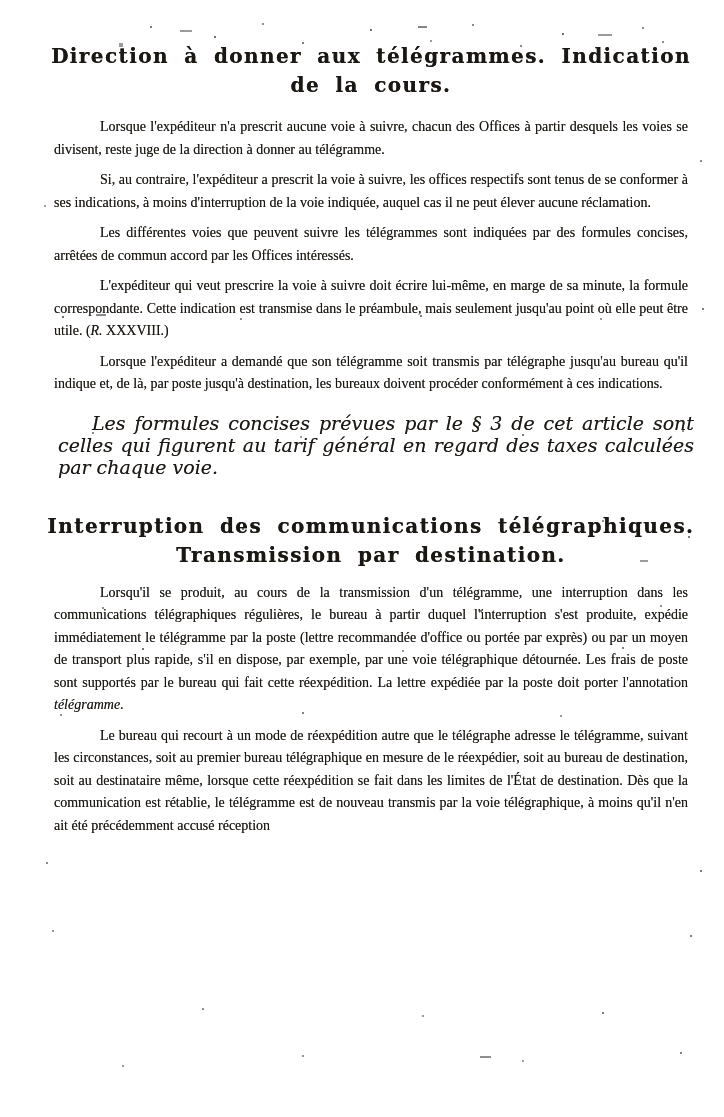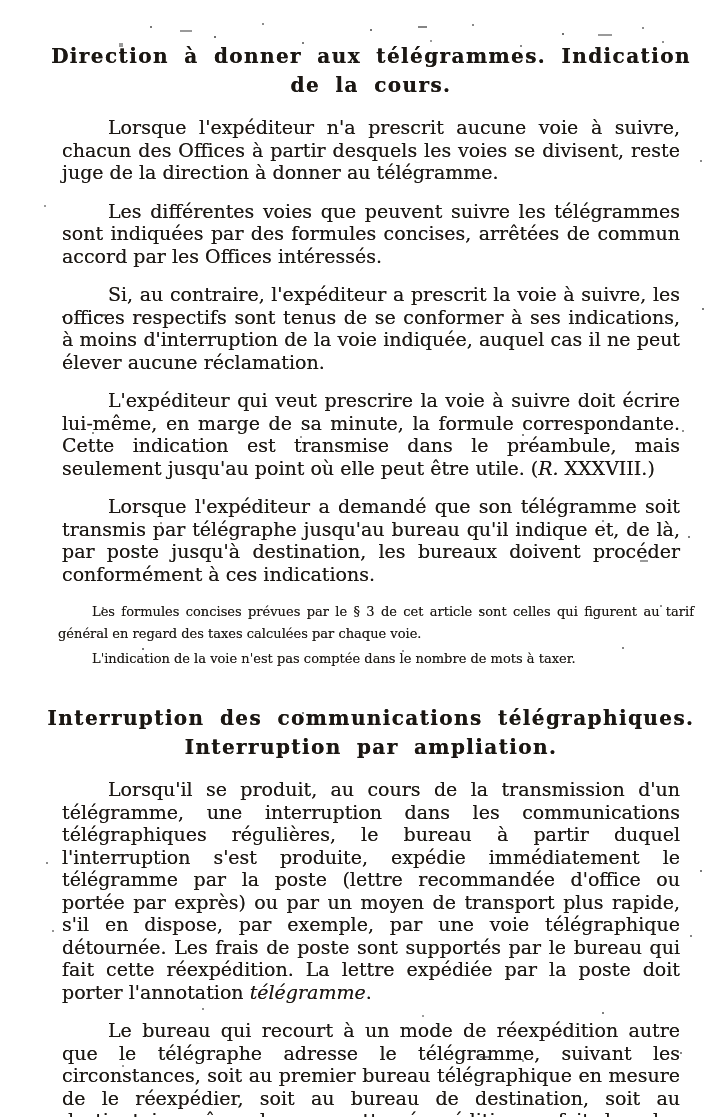--- a/index.html
+++ b/index.html
@@ -24,34 +24,36 @@
     font-size: 20px;
     font-weight: bold;
     line-height: 29px;
     letter-spacing: 1.4px;
     word-spacing: 7px;
     text-shadow: 0 0 0.6px rgba(20,16,10,0.8);
   }
   .heading .hline { display: block; }
   .heading-2 { margin-top: 34px; margin-bottom: 12px; }
   .body-para {
-    margin: 16px;
-    font-size: 19px;
+    margin: 8px;
+    font-size: 14px;
     line-height: 22.5px;
     text-align: justify;
     text-indent: 46px;
     text-shadow: 0 0 0.5px rgba(25,20,12,0.65);
+    font-family: Liberation Serif, serif;
   }
   .em-inline { font-style: italic; }
   .notes {
     margin: 16px 2px 0 12px;
   }
   .note {
     margin: 0;
-    font-size: 13px;
+    font-style: italic;
+    font-size: 19px;
     line-height: 22px;
     text-align: justify;
     text-indent: 34px;
     text-shadow: 0 0 0.5px rgba(25,20,12,0.55);
   }
   .note + .note { margin-top: 3px; }
   
   .noise {
     position: absolute;
     top: 0; left: 0;
@@ -104,36 +106,35 @@
   </div>
 
   <div class="content">
 
     <h1 class="heading">
       <span class="hline">Direction à donner aux télégrammes. Indication</span>
       <span class="hline">de la cours.</span>
     </h1>
 
     <p class="body-para">Lorsque l'expéditeur n'a prescrit aucune voie à suivre, chacun des Offices à partir desquels les voies se divisent, reste juge de la direction à donner au télégramme.</p>
+    <p class="body-para">Si, au contraire, l'expéditeur a prescrit la voie à suivre, les offices respectifs sont tenus de se conformer à ses indications, à moins d'interruption de la voie indiquée, auquel cas il ne peut élever aucune réclamation.</p>
     <p class="body-para">Les différentes voies que peuvent suivre les télégrammes sont indiquées par des formules concises, arrêtées de commun accord par les Offices intéressés.</p>
-    <p class="body-para">Si, au contraire, l'expéditeur a prescrit la voie à suivre, les offices respectifs sont tenus de se conformer à ses indications, à moins d'interruption de la voie indiquée, auquel cas il ne peut élever aucune réclamation.</p>
     <p class="body-para">
       <span>L'expéditeur qui veut prescrire la voie à suivre doit écrire lui-même, en marge de sa minute, la formule correspondante. Cette indication est transmise dans le préambule, mais seulement jusqu'au point où elle peut être utile. (</span><em class="em-inline">R.</em><span> XXXVIII.)</span>
     </p>
 
     <p class="body-para">Lorsque l'expéditeur a demandé que son télégramme soit transmis par télégraphe jusqu'au bureau qu'il indique et, de là, par poste jusqu'à destination, les bureaux doivent procéder conformément à ces indications.</p>
 
     <div class="notes">
       <p class="note">Les formules concises prévues par le § 3 de cet article sont celles qui figurent au tarif général en regard des taxes calculées par chaque voie.</p>
-      <p class="note">L'indication de la voie n'est pas comptée dans le nombre de mots à taxer.</p>
     </div>
 
     <h1 class="heading heading-2">
       <span class="hline">Interruption des communications télégraphiques.</span>
-      <span class="hline">Interruption par ampliation.</span>
+      <span class="hline">Transmission par destination.</span>
     </h1>
 
     <p class="body-para">
       <span>Lorsqu'il se produit, au cours de la transmission d'un télégramme, une interruption dans les communications télégraphiques régulières, le bureau à partir duquel l'interruption s'est produite, expédie immédiatement le télégramme par la poste (lettre recommandée d'office ou portée par exprès) ou par un moyen de transport plus rapide, s'il en dispose, par exemple, par une voie télégraphique détournée. Les frais de poste sont supportés par le bureau qui fait cette réexpédition. La lettre expédiée par la poste doit porter l'annotation </span><em class="em-inline">télégramme</em><span>.</span>
     </p>
 
     <p class="body-para">Le bureau qui recourt à un mode de réexpédition autre que le télégraphe adresse le télégramme, suivant les circonstances, soit au premier bureau télégraphique en mesure de le réexpédier, soit au bureau de destination, soit au destinataire même, lorsque cette réexpédition se fait dans les limites de l'État de destination. Dès que la communication est rétablie, le télégramme est de nouveau transmis par la voie télégraphique, à moins qu'il n'en ait été précédemment accusé réception</p>
 
   </div>
 </div>

